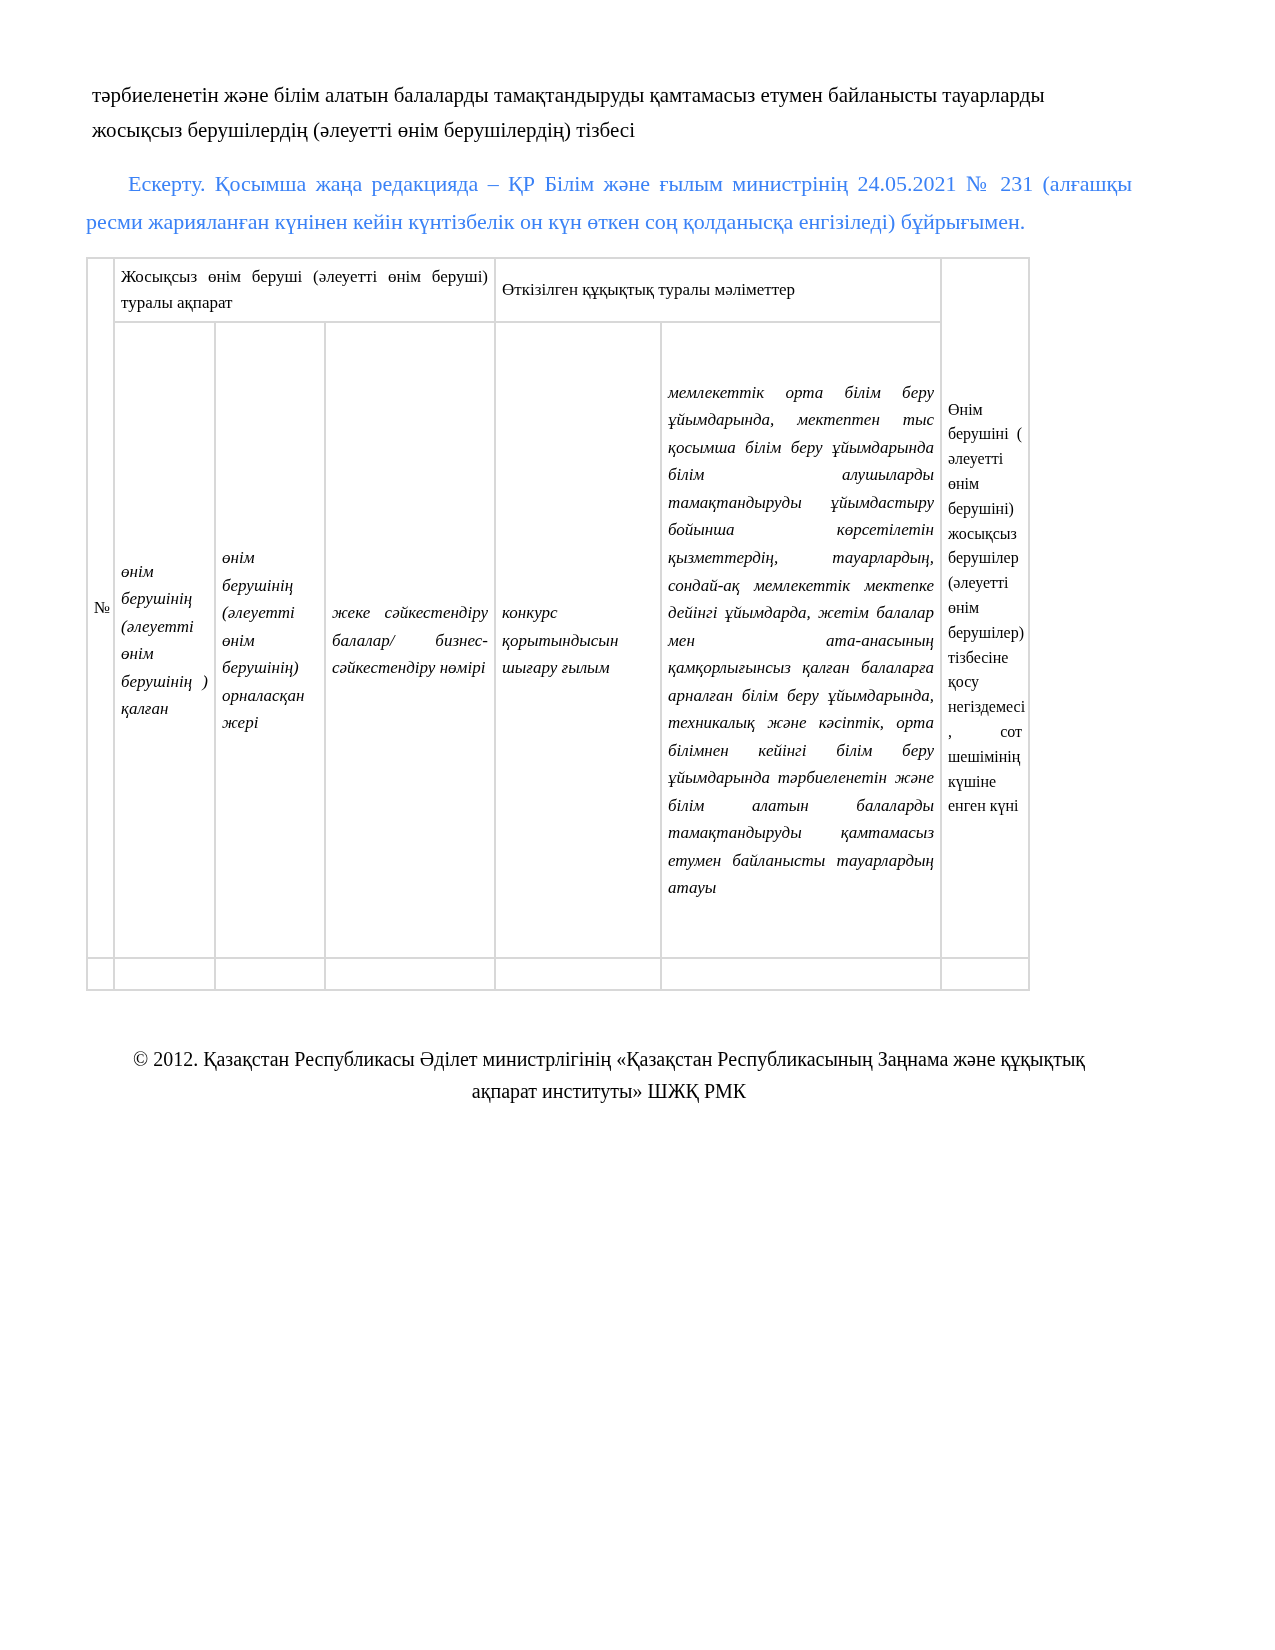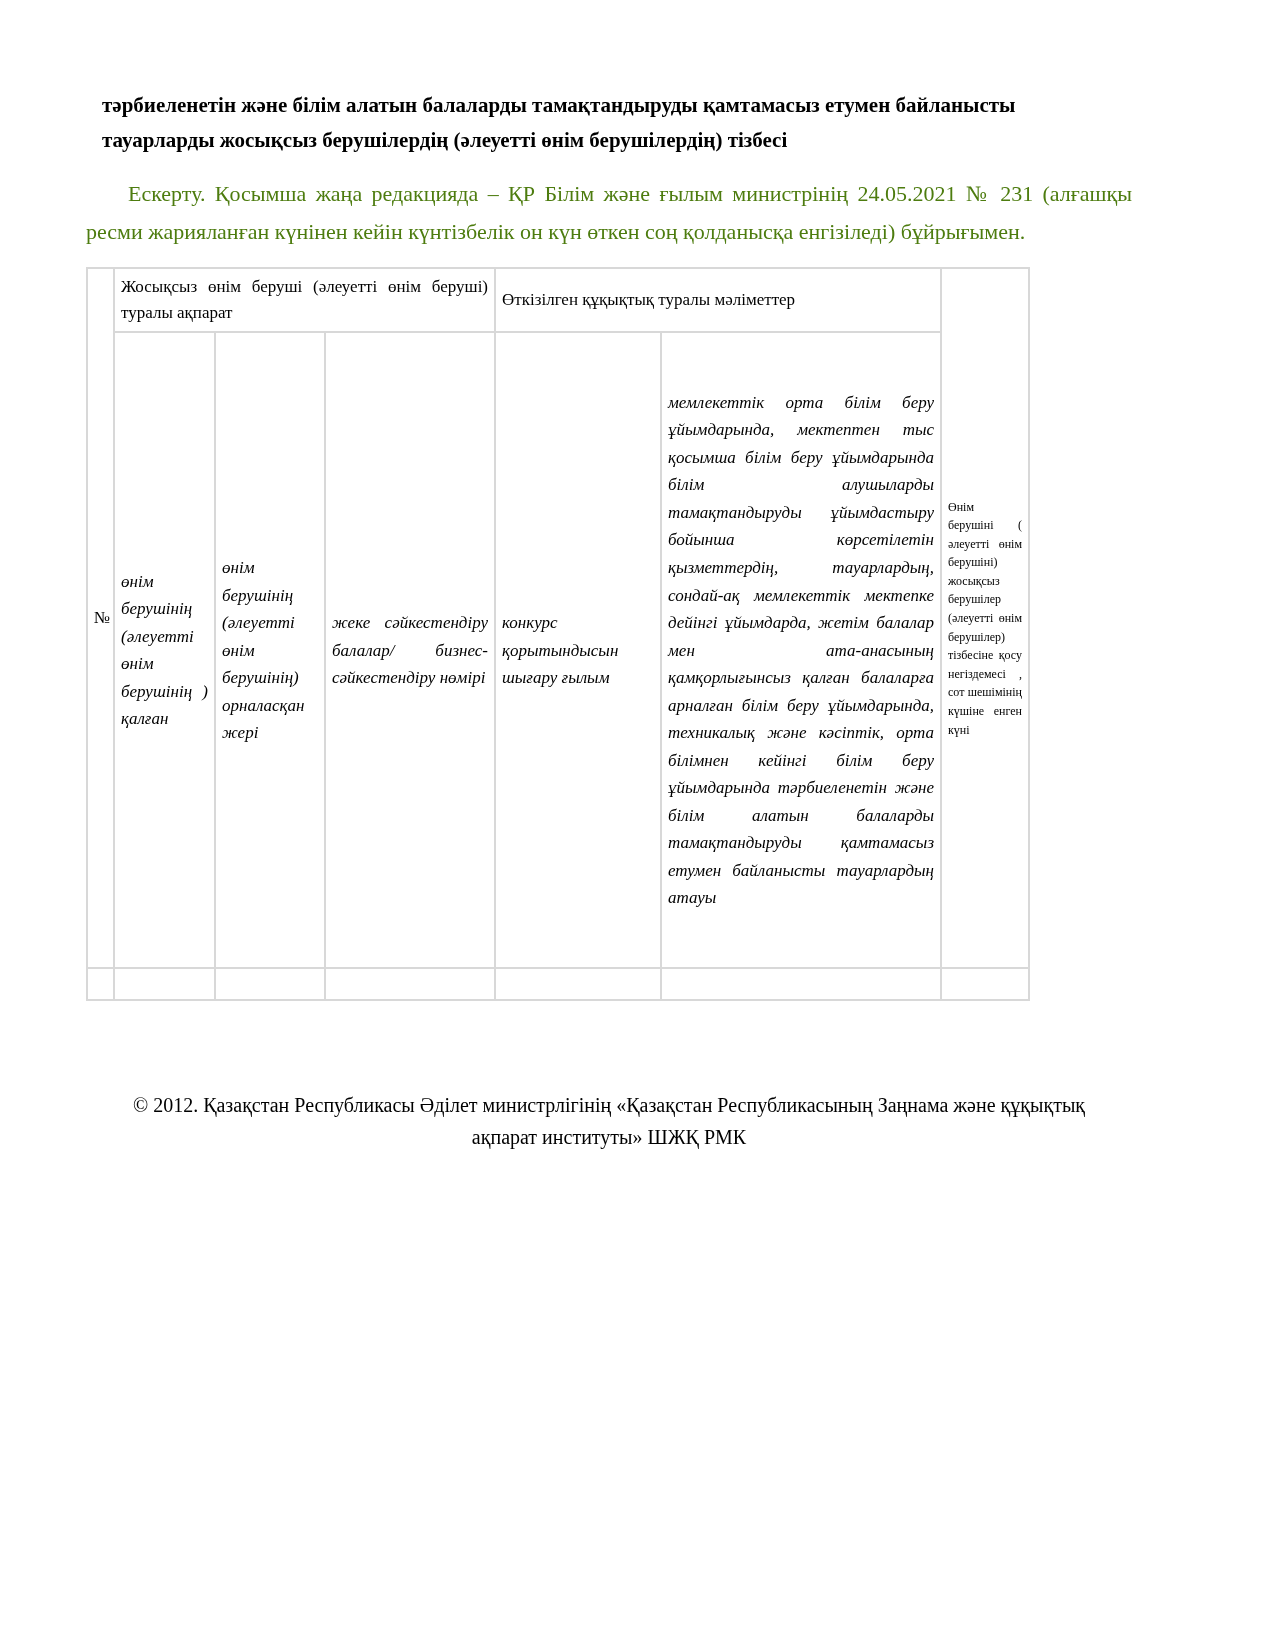--- a/index.html
+++ b/index.html
@@ -11,30 +11,30 @@
     width: 1275px;
     height: 1650px;
     font-family: "Liberation Serif", "DejaVu Serif", serif;
     color: #000000;
     position: relative;
   }
   .content {
     padding: 72px 143px 0 86px; 
   }
   .doc-title {
-    margin: 16px;
+    margin: 6px;
     font-size: 21px;
-    font-weight: bold;
+    font-weight: normal;
     line-height: 1.65;
     text-align: left;
     color: #000000;
   }
   .note {
     margin: 18px 0 0 0;
-    color: #4d7c0f;
+    color: #3b82f6;
     font-size: 22px;
     line-height: 1.73;
     text-align: justify;
     text-indent: 42px;
   }
   table.suppliers-table {
     margin-top: 16px;
     border-collapse: collapse;
     table-layout: fixed;
     width: 942px;
@@ -64,27 +64,27 @@
     text-align: center;
     padding: 2px 1px;
   }
   td.lh-wide {
     line-height: 2.05;
   }
   td.c-goods {
     line-height: 1.62;
   }
   td.c-basis {
-    font-size: 12px;
+    font-size: 16px;
     line-height: 1.78;
     padding: 2px 3px;
     text-align: justify;
   }
   .footer {
-    margin: 88px auto 0 auto;
+    margin: 52px auto 0 auto;
     max-width: 990px;
     text-align: center;
     font-size: 20px;
     line-height: 1.6;
     color: #000000;
   }
 </style>
 </head>
 <body>
 

